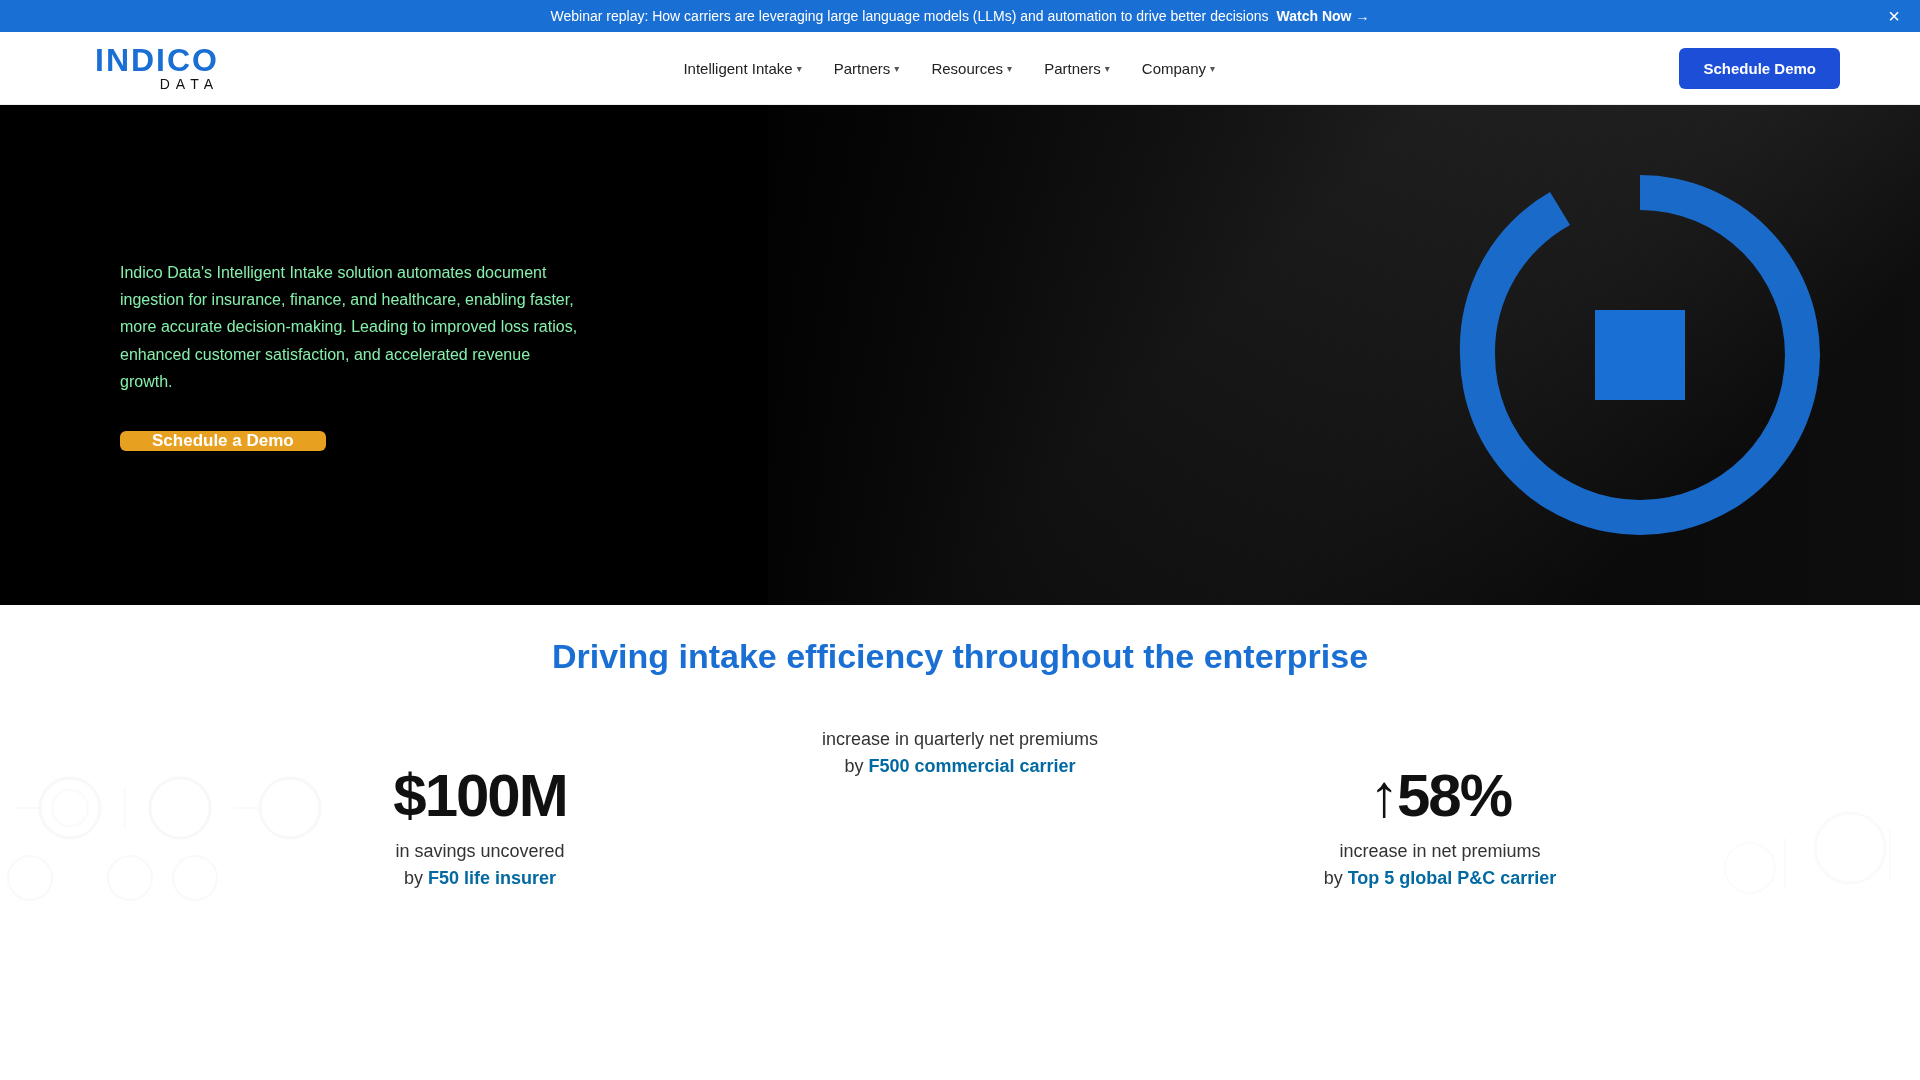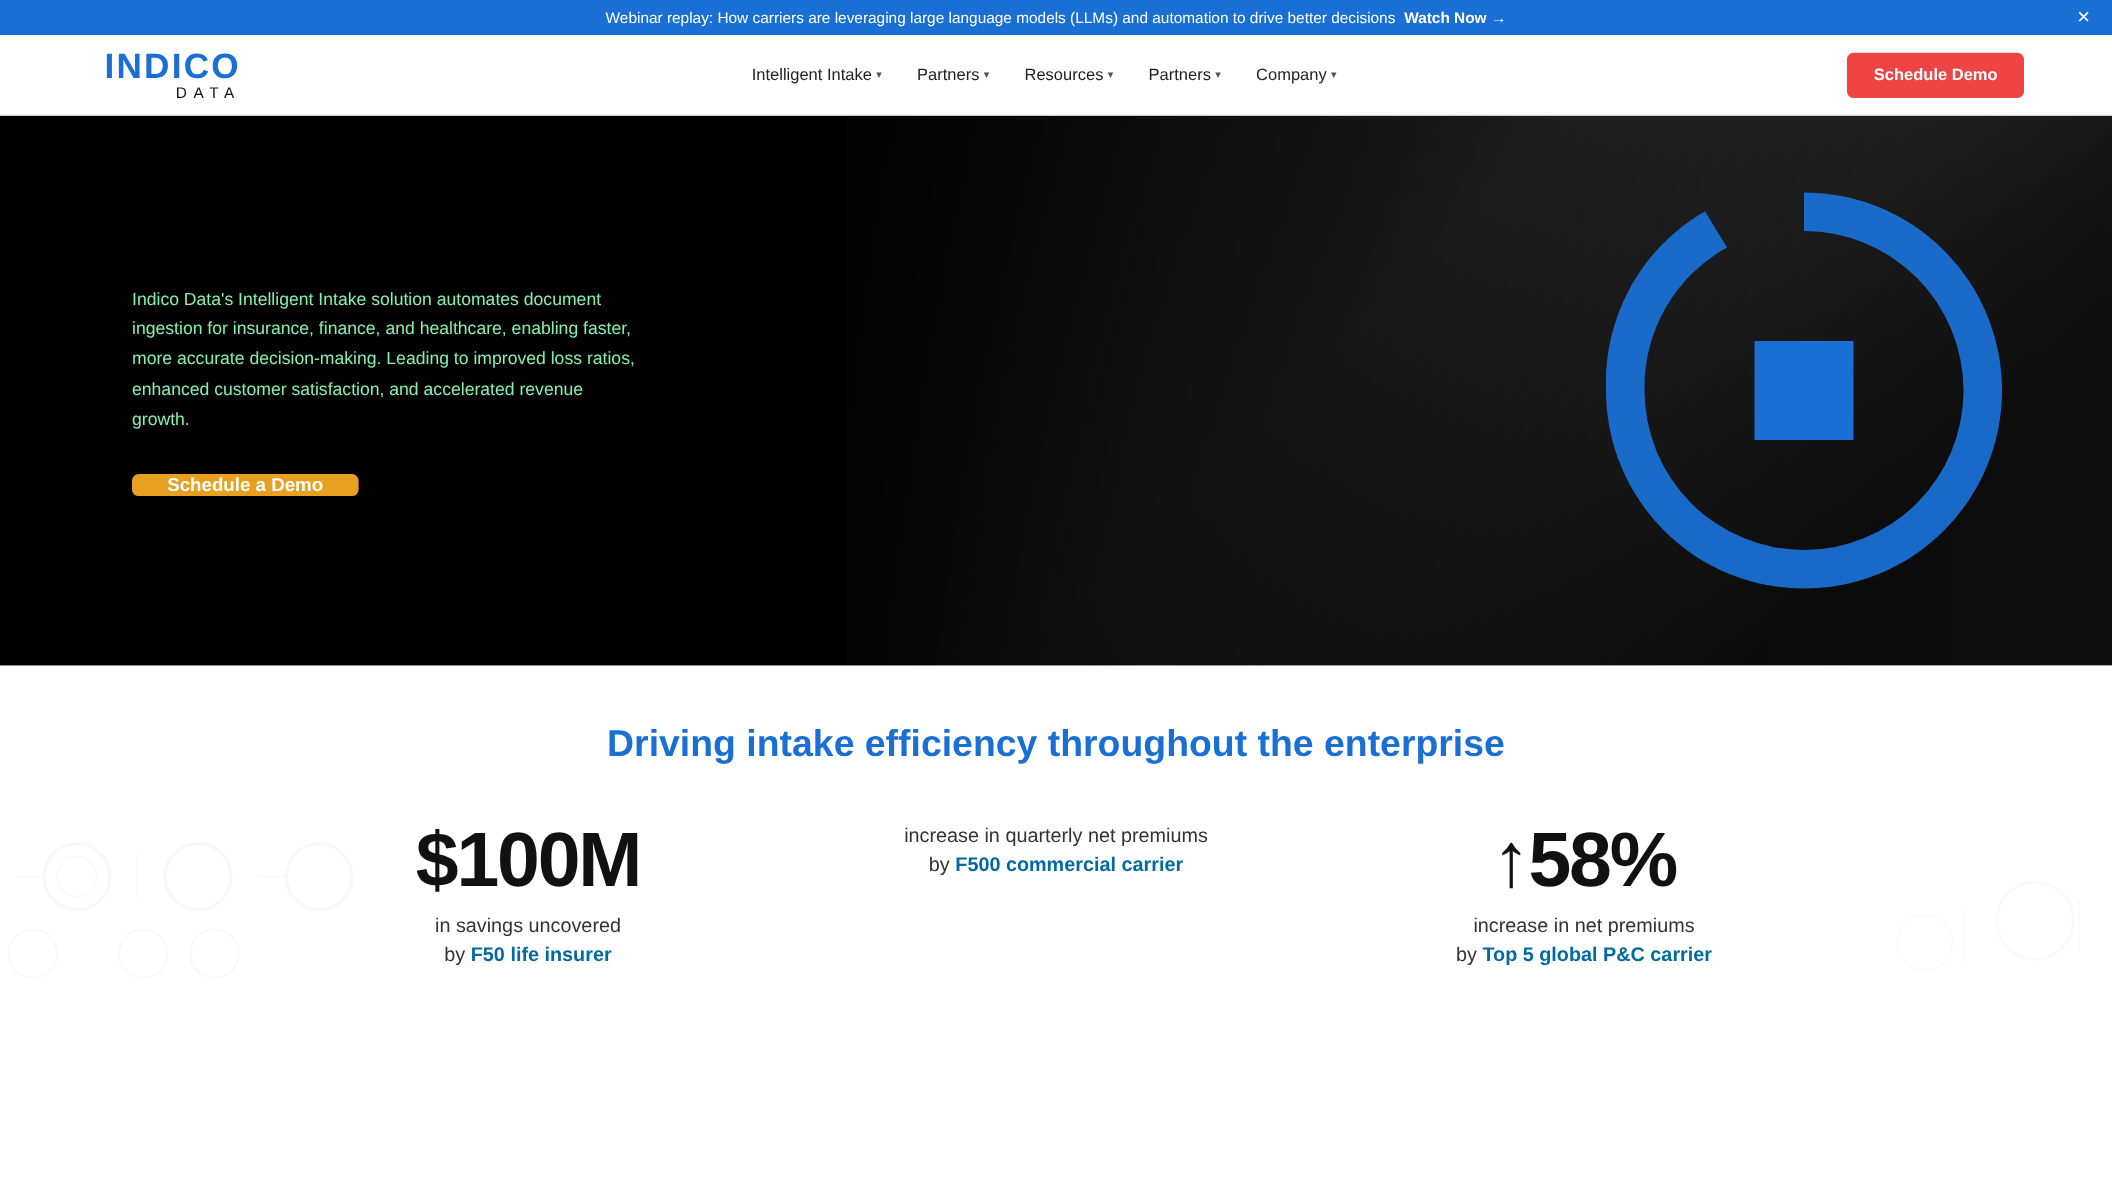--- a/index.html
+++ b/index.html
@@ -77,21 +77,21 @@
       font-size: 15px;
       color: #222;
       cursor: pointer;
       font-weight: 500;
     }
     .nav-links li .chevron {
       font-size: 10px;
       color: #555;
     }
     .schedule-demo-btn {
-      background: #ef4444;
+      background: #1d4ed8;
       color: #fff;
       border: none;
       padding: 12px 24px;
       border-radius: 6px;
       font-size: 15px;
       font-weight: 700;
       cursor: pointer;
       white-space: nowrap;
     }
 
@@ -150,21 +150,21 @@
       top: 50%;
       transform: translateY(-50%);
       width: 400px;
       height: 400px;
       z-index: 3;
     }
 
     
     .stats-section {
       background: #fff;
-      padding: 52px 80px 80px;
+      padding: 32px 80px 80px;
       text-align: center;
       position: relative;
     }
     .stats-section-title {
       color: #1a6fd4;
       font-size: 34px;
       font-weight: 700;
       margin-bottom: 50px;
     }
     .stats-grid {
@@ -174,25 +174,26 @@
       max-width: 1400px;
       margin: 0 auto;
     }
     .stat-item {
       display: flex;
       flex-direction: column;
       align-items: center;
       gap: 12px;
     }
     .stat-value {
-      font-size: 70px;
+      font-size: 60px;
       font-weight: 900;
       color: #111;
       line-height: 1;
       letter-spacing: -2px;
+      margin-top: 40px;
     }
     .stat-desc {
       font-size: 18px;
       color: #333;
       line-height: 1.5;
       text-align: center;
     }
     .stat-link {
       color: #0369a1;
       text-decoration: none;

